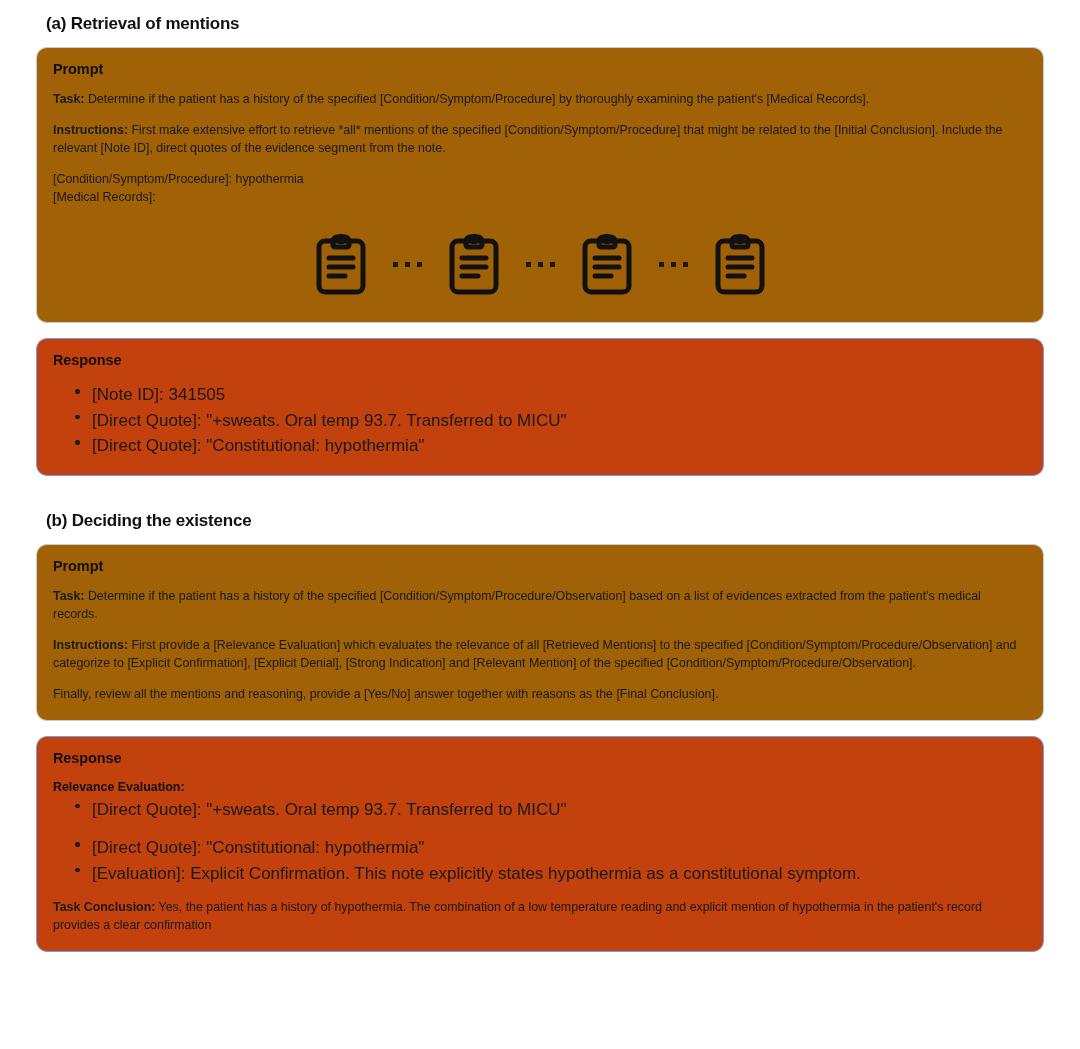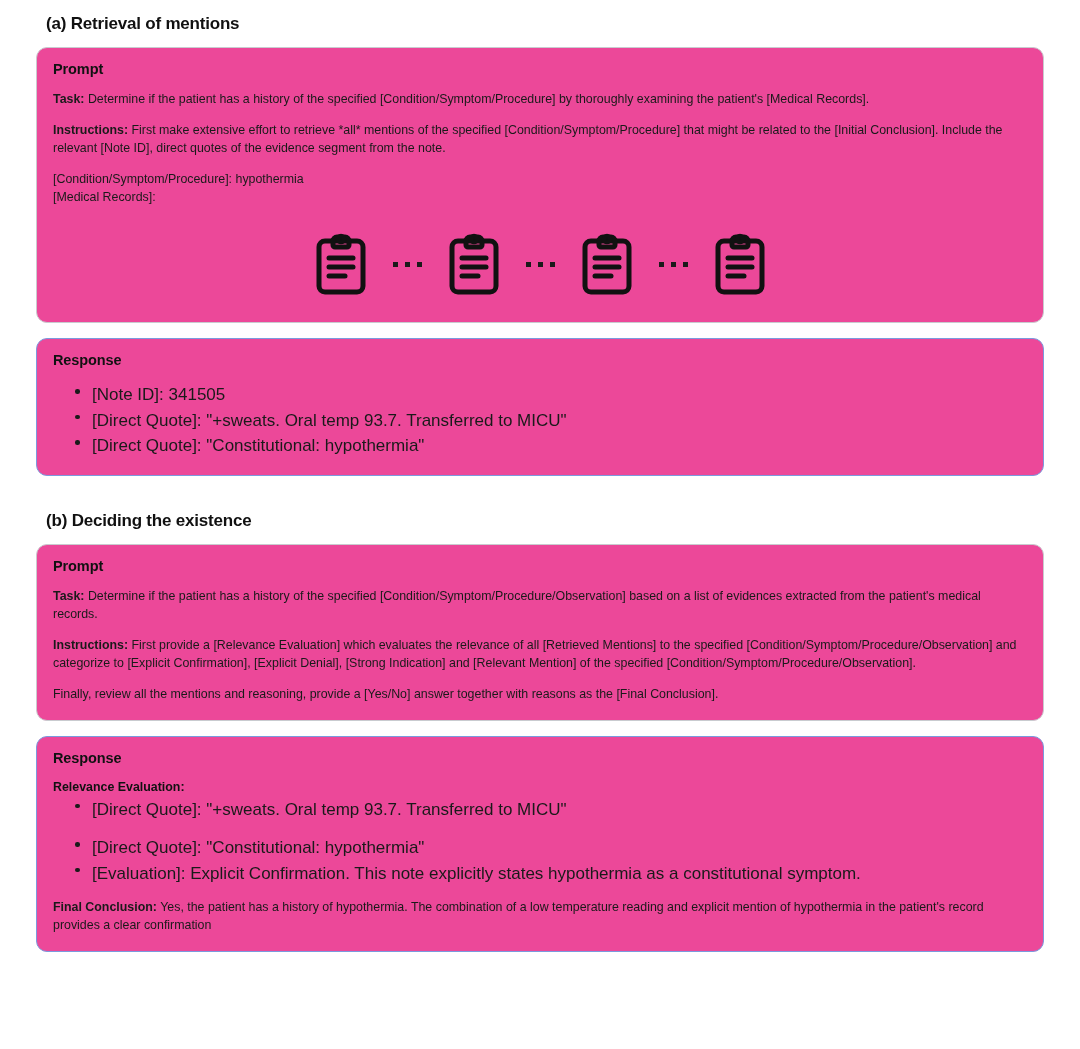--- a/index.html
+++ b/index.html
@@ -29,25 +29,25 @@
     margin: 0;
     padding: 0 0 0 10px;
   }
   .panel {
     box-sizing: border-box;
     border-radius: 11px;
     padding: 13px 16px 16px 16px;
     width: 1008px;
   }
   .panel-prompt {
-    background: #ec4899;
+    background: #a16207;
     border: 1px solid #c9cbcf;
   }
   .panel-response {
-    background: #ec4899;
+    background: #c2410c;
     border: 1.5px solid #7b9ade;
   }
   .panel-title {
     font-size: 14.5px;
     font-weight: bold;
     color: #111111;
     margin: 0 0 14px 0;
     letter-spacing: -0.1px;
   }
   .para {
@@ -233,16 +233,16 @@
     <div class="panel-title">Response</div>
 
     <div class="eval-head">Relevance Evaluation:</div>
 
     <ul class="bullets">
       <li>[Direct Quote]: "+sweats. Oral temp 93.7. Transferred to MICU"</li>
       <li class="spaced">[Direct Quote]: "Constitutional: hypothermia"</li>
       <li>[Evaluation]: Explicit Confirmation. This note explicitly states hypothermia as a constitutional symptom.</li>
     </ul>
 
-    <p class="para" style="margin-top:13px;margin-bottom:0;"><b>Final Conclusion:</b><span> Yes, the patient has a history of hypothermia. The combination of a low temperature reading and explicit mention of hypothermia in the patient's record provides a clear confirmation</span></p>
+    <p class="para" style="margin-top:13px;margin-bottom:0;"><b>Task Conclusion:</b><span> Yes, the patient has a history of hypothermia. The combination of a low temperature reading and explicit mention of hypothermia in the patient's record provides a clear confirmation</span></p>
   </div>
 
 </div>
 
 </body></html>

